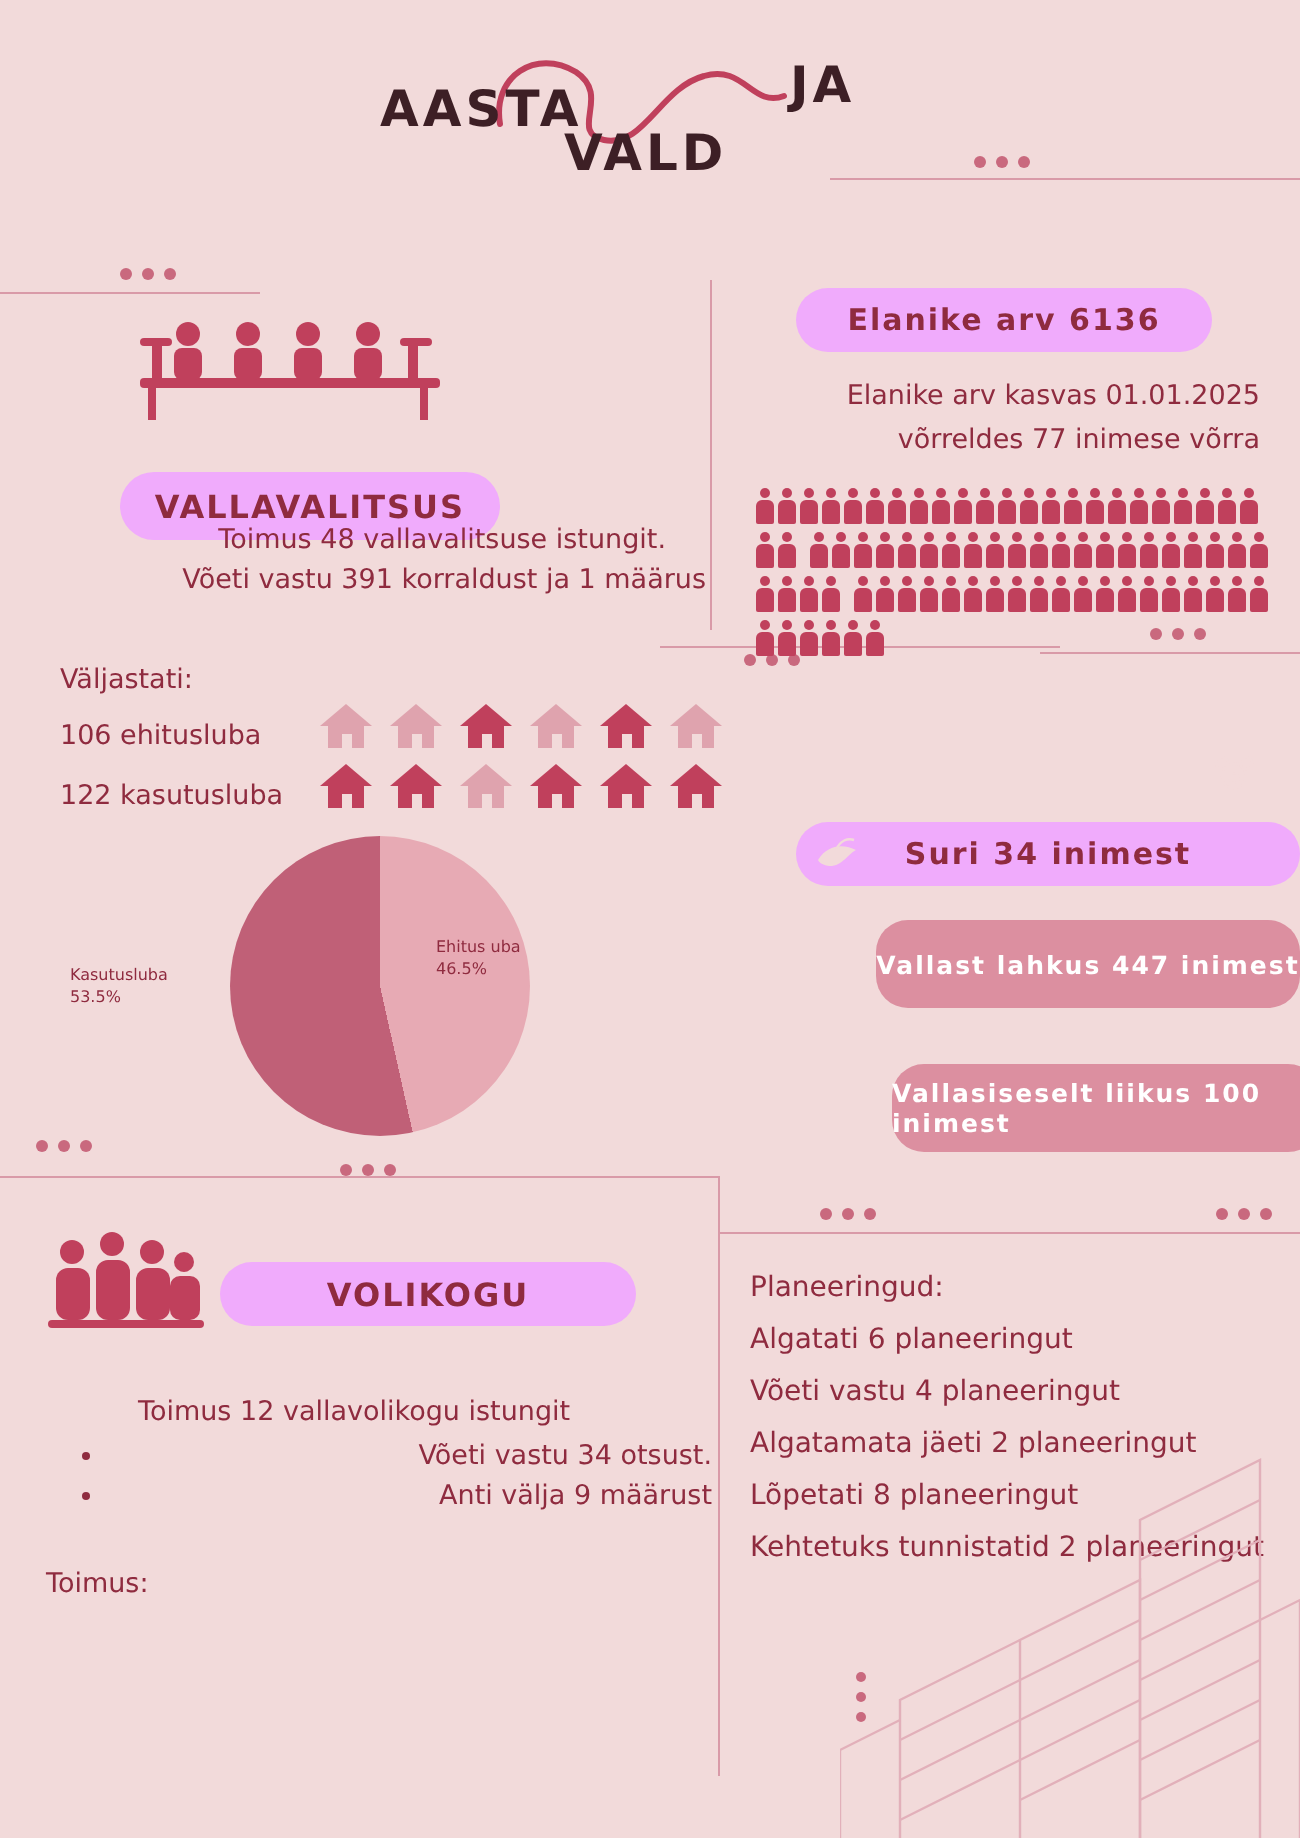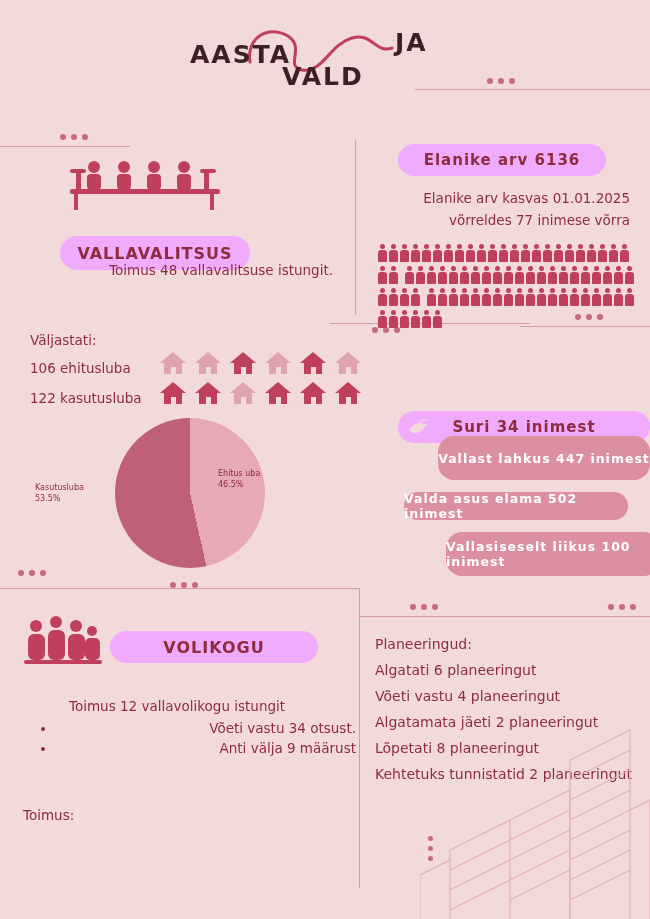--- a/index.html
+++ b/index.html
@@ -117,20 +117,21 @@
       <rect x="6" y="16" width="5" height="22" rx="2"></rect>
       <rect x="0" y="14" width="16" height="4" rx="2"></rect>
       <rect x="134" y="16" width="5" height="22" rx="2"></rect>
       <rect x="130" y="14" width="16" height="4" rx="2"></rect>
     </g>
   </svg>
 
   <div class="abs pill" style="left:60px;top:216px;width:190px;height:34px;font-size:16px;margin-top:20px;">VALLAVALITSUS</div>
 
   <div class="abs txt" style="left:33px;top:260px;width:300px;">Toimus 48 vallavalitsuse istungit.</div>
+  <div class="abs txt" style="left:33px;top:280px;width:320px;">Võeti vastu 391 korraldust ja 1 määrus</div>
 
   <div class="abs vline" style="left:355px;top:140px;height:175px;"></div>
   <div class="abs hline" style="left:330px;top:323px;width:200px;"></div>
   <div class="abs dots" style="left:372px;top:327px;">
       <i></i>
       <i></i>
       <i></i>
     </div>
   <div class="abs dots" style="left:575px;top:314px;">
       <i></i>
@@ -188,22 +189,21 @@
       <circle cx="11" cy="11" r="2.4"></circle>
     </g>
   </svg>
 
   <div class="abs pill" style="left:398px;top:411px;width:252px;height:32px;font-size:15px;">Suri 34 inimest</div>
   <svg class="abs" style="left:406px;top:416px;" width="26" height="22">
     <path d="M3 14 C 8 6, 16 6, 22 9 C 18 11, 16 16, 10 17 C 7 17, 4 16, 3 14 Z" fill="#f2dada"></path>
     <path d="M12 9 C 14 4, 18 3, 21 4" stroke="#f2dada" stroke-width="1.2" fill="none"></path>
   </svg>
 
-  <div class="abs pill pill-sm" style="left:438px;top:436px;width:212px;height:44px;border-radius:16px;display:flex;align-items:center;justify-content:center;font-size:12.5px;">Vallast lahkus 447 inimest</div>
-  <div class="abs pill pill-sm" style="left:404px;top:492px;width:224px;height:28px;border-radius:16px;display:flex;align-items:center;justify-content:center;font-size:12.5px;">Valda asus elama 502 inimest</div>
+  <div class="abs pill pill-sm" style="left:438px;top:460px;width:212px;height:44px;border-radius:16px;display:flex;align-items:center;justify-content:center;font-size:12.5px;">Vallast lahkus 447 inimest</div>
   <div class="abs pill pill-sm" style="left:436px;top:532px;width:214px;height:44px;border-radius:16px;display:flex;align-items:center;justify-content:center;font-size:12.5px;margin-left:10px;">Vallasiseselt liikus 100 inimest</div>
 
   <div class="abs dots" style="left:18px;top:570px;">
       <i></i>
       <i></i>
       <i></i>
     </div>
   <div class="abs hline" style="left:0px;top:588px;width:360px;"></div>
   <div class="abs dots" style="left:170px;top:582px;">
       <i></i>
@@ -239,21 +239,21 @@
 
   <div class="abs pill" style="left:110px;top:631px;width:208px;height:32px;font-size:16px;">VOLIKOGU</div>
 
   <div class="abs txt" style="left:25px;top:696px;margin-left:44px;">Toimus 12 vallavolikogu istungit</div>
 
   <ul class="abs txt" style="left:38px;top:716px;width:300px;list-style:disc;">
     <li>Võeti vastu 34 otsust.</li>
     <li>Anti välja 9 määrust</li>
   </ul>
 
-  <div class="abs txt" style="left:23px;top:805px;">Toimus:</div>
+  <div class="abs txt" style="left:23px;top:782px;">Toimus:</div>
 
 
   <div class="abs txt" style="left:375px;top:634px;font-size:14px;">Planeeringud:</div>
   <div class="abs txt" style="left:375px;top:660px;font-size:14px;">Algatati 6 planeeringut</div>
   <div class="abs txt" style="left:375px;top:686px;font-size:14px;">Võeti vastu 4 planeeringut</div>
   <div class="abs txt" style="left:375px;top:712px;font-size:14px;">Algatamata jäeti 2 planeeringut</div>
   <div class="abs txt" style="left:375px;top:738px;font-size:14px;">Lõpetati 8 planeeringut</div>
   <div class="abs txt" style="left:375px;top:764px;font-size:14px;">Kehtetuks tunnistatid 2 planeeringut</div>
 
   <svg class="abs" style="left:420px;top:700px;" width="230" height="219">

